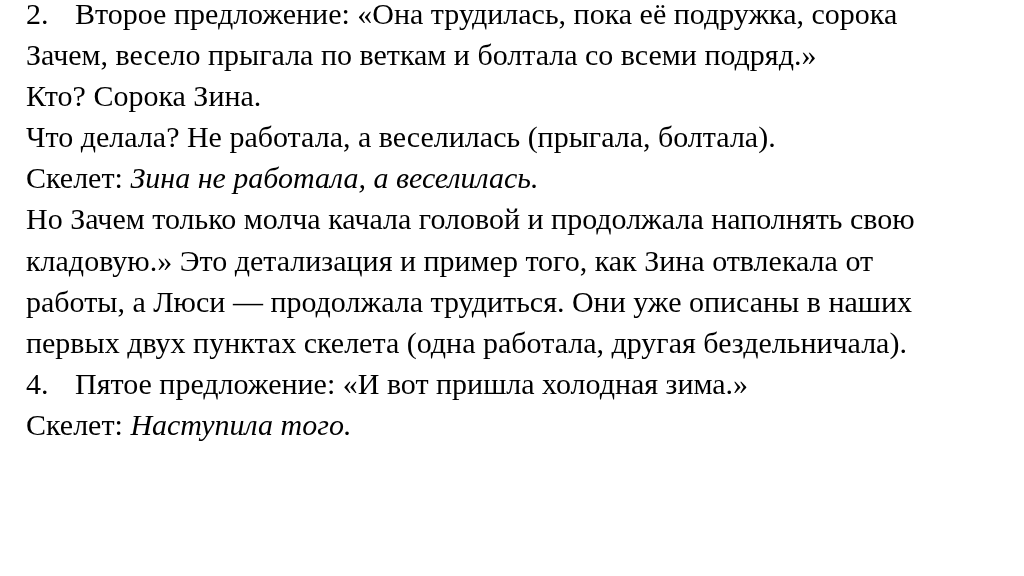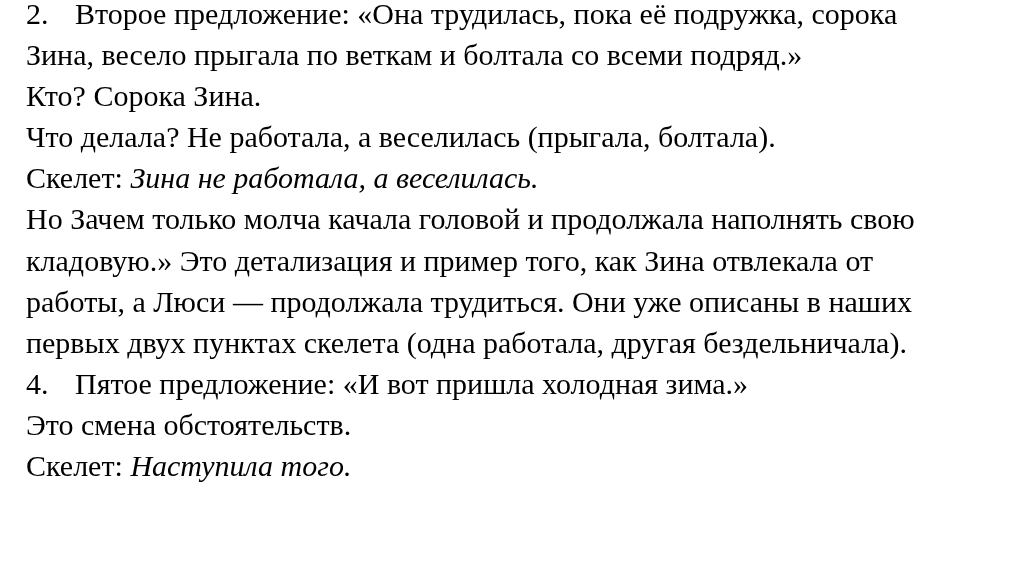--- a/index.html
+++ b/index.html
@@ -34,37 +34,36 @@
   .b { font-weight: normal; }
   .i { font-style: italic; text-align: center; }
 </style>
 </head>
 <body>
 
 <div class="page">
 
   <div class="line"><span class="num">2.</span><span>Второе предложение: «Она трудилась, пока её подружка, сорока</span></div>
 
-  <div class="line"><span>Зина, весело прыгала по веткам и болтала со всеми подряд.»</span></div>
+  <div class="line"><span>Зачем, весело прыгала по веткам и болтала со всеми подряд.»</span></div>
 
   <div class="line"><span class="b">Кто?</span><span> Сорока Зина.</span></div>
 
   <div class="line"><span class="b">Что делала?</span><span> Не работала, а веселилась (прыгала, болтала).</span></div>
 
   <div class="line"><span class="b">Скелет:</span><span class="i"> Зина не работала, а веселилась.</span></div>
 
 
   <div class="line"><span>Но Зачем только молча качала головой и продолжала наполнять свою</span></div>
 
   <div class="line"><span>кладовую.» Это детализация и пример того, как Зина отвлекала от</span></div>
 
   <div class="line"><span>работы, а Люси — продолжала трудиться. Они уже описаны в наших</span></div>
 
   <div class="line"><span>первых двух пунктах скелета (одна работала, другая бездельничала).</span></div>
 
 
   <div class="line"><span class="num">4.</span><span>Пятое предложение: «И вот пришла холодная зима.»</span></div>
 
-  <div class="line"><span class="b">Это смена обстоятельств.</span></div>
 
   <div class="line"><span class="b">Скелет:</span><span class="i"> Наступила того.</span></div>
 
 </div>
 
 </body></html>

